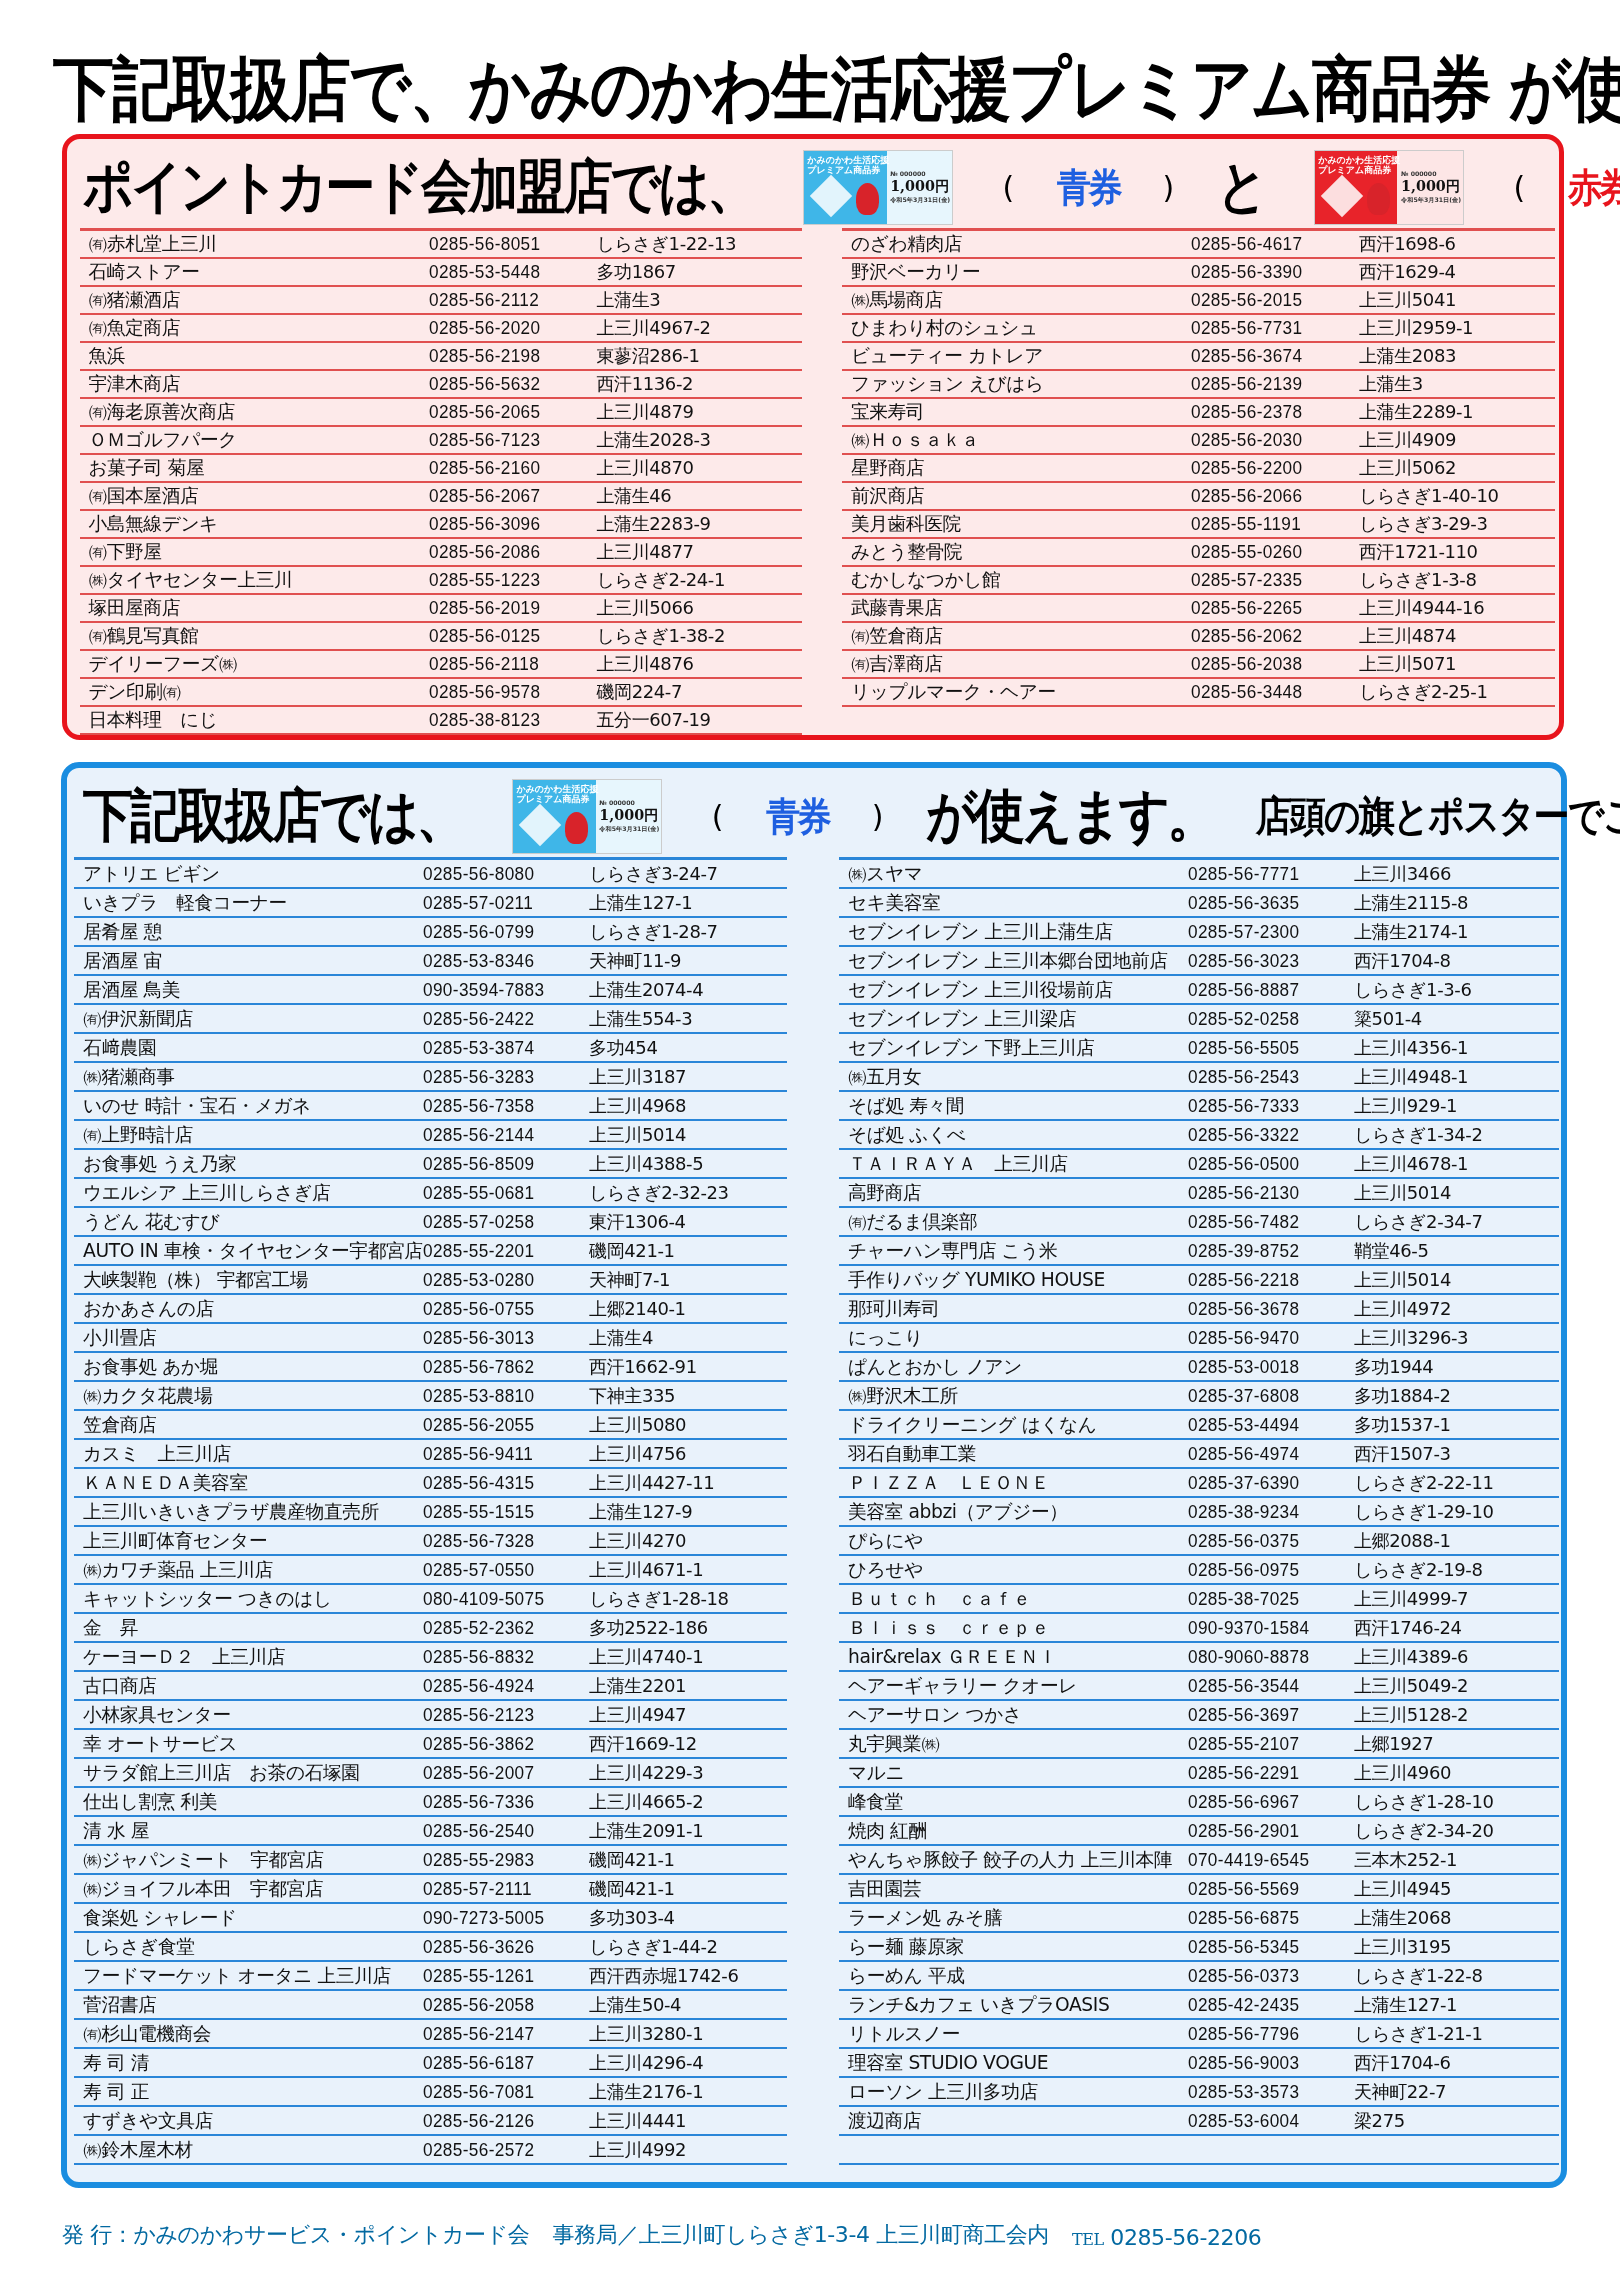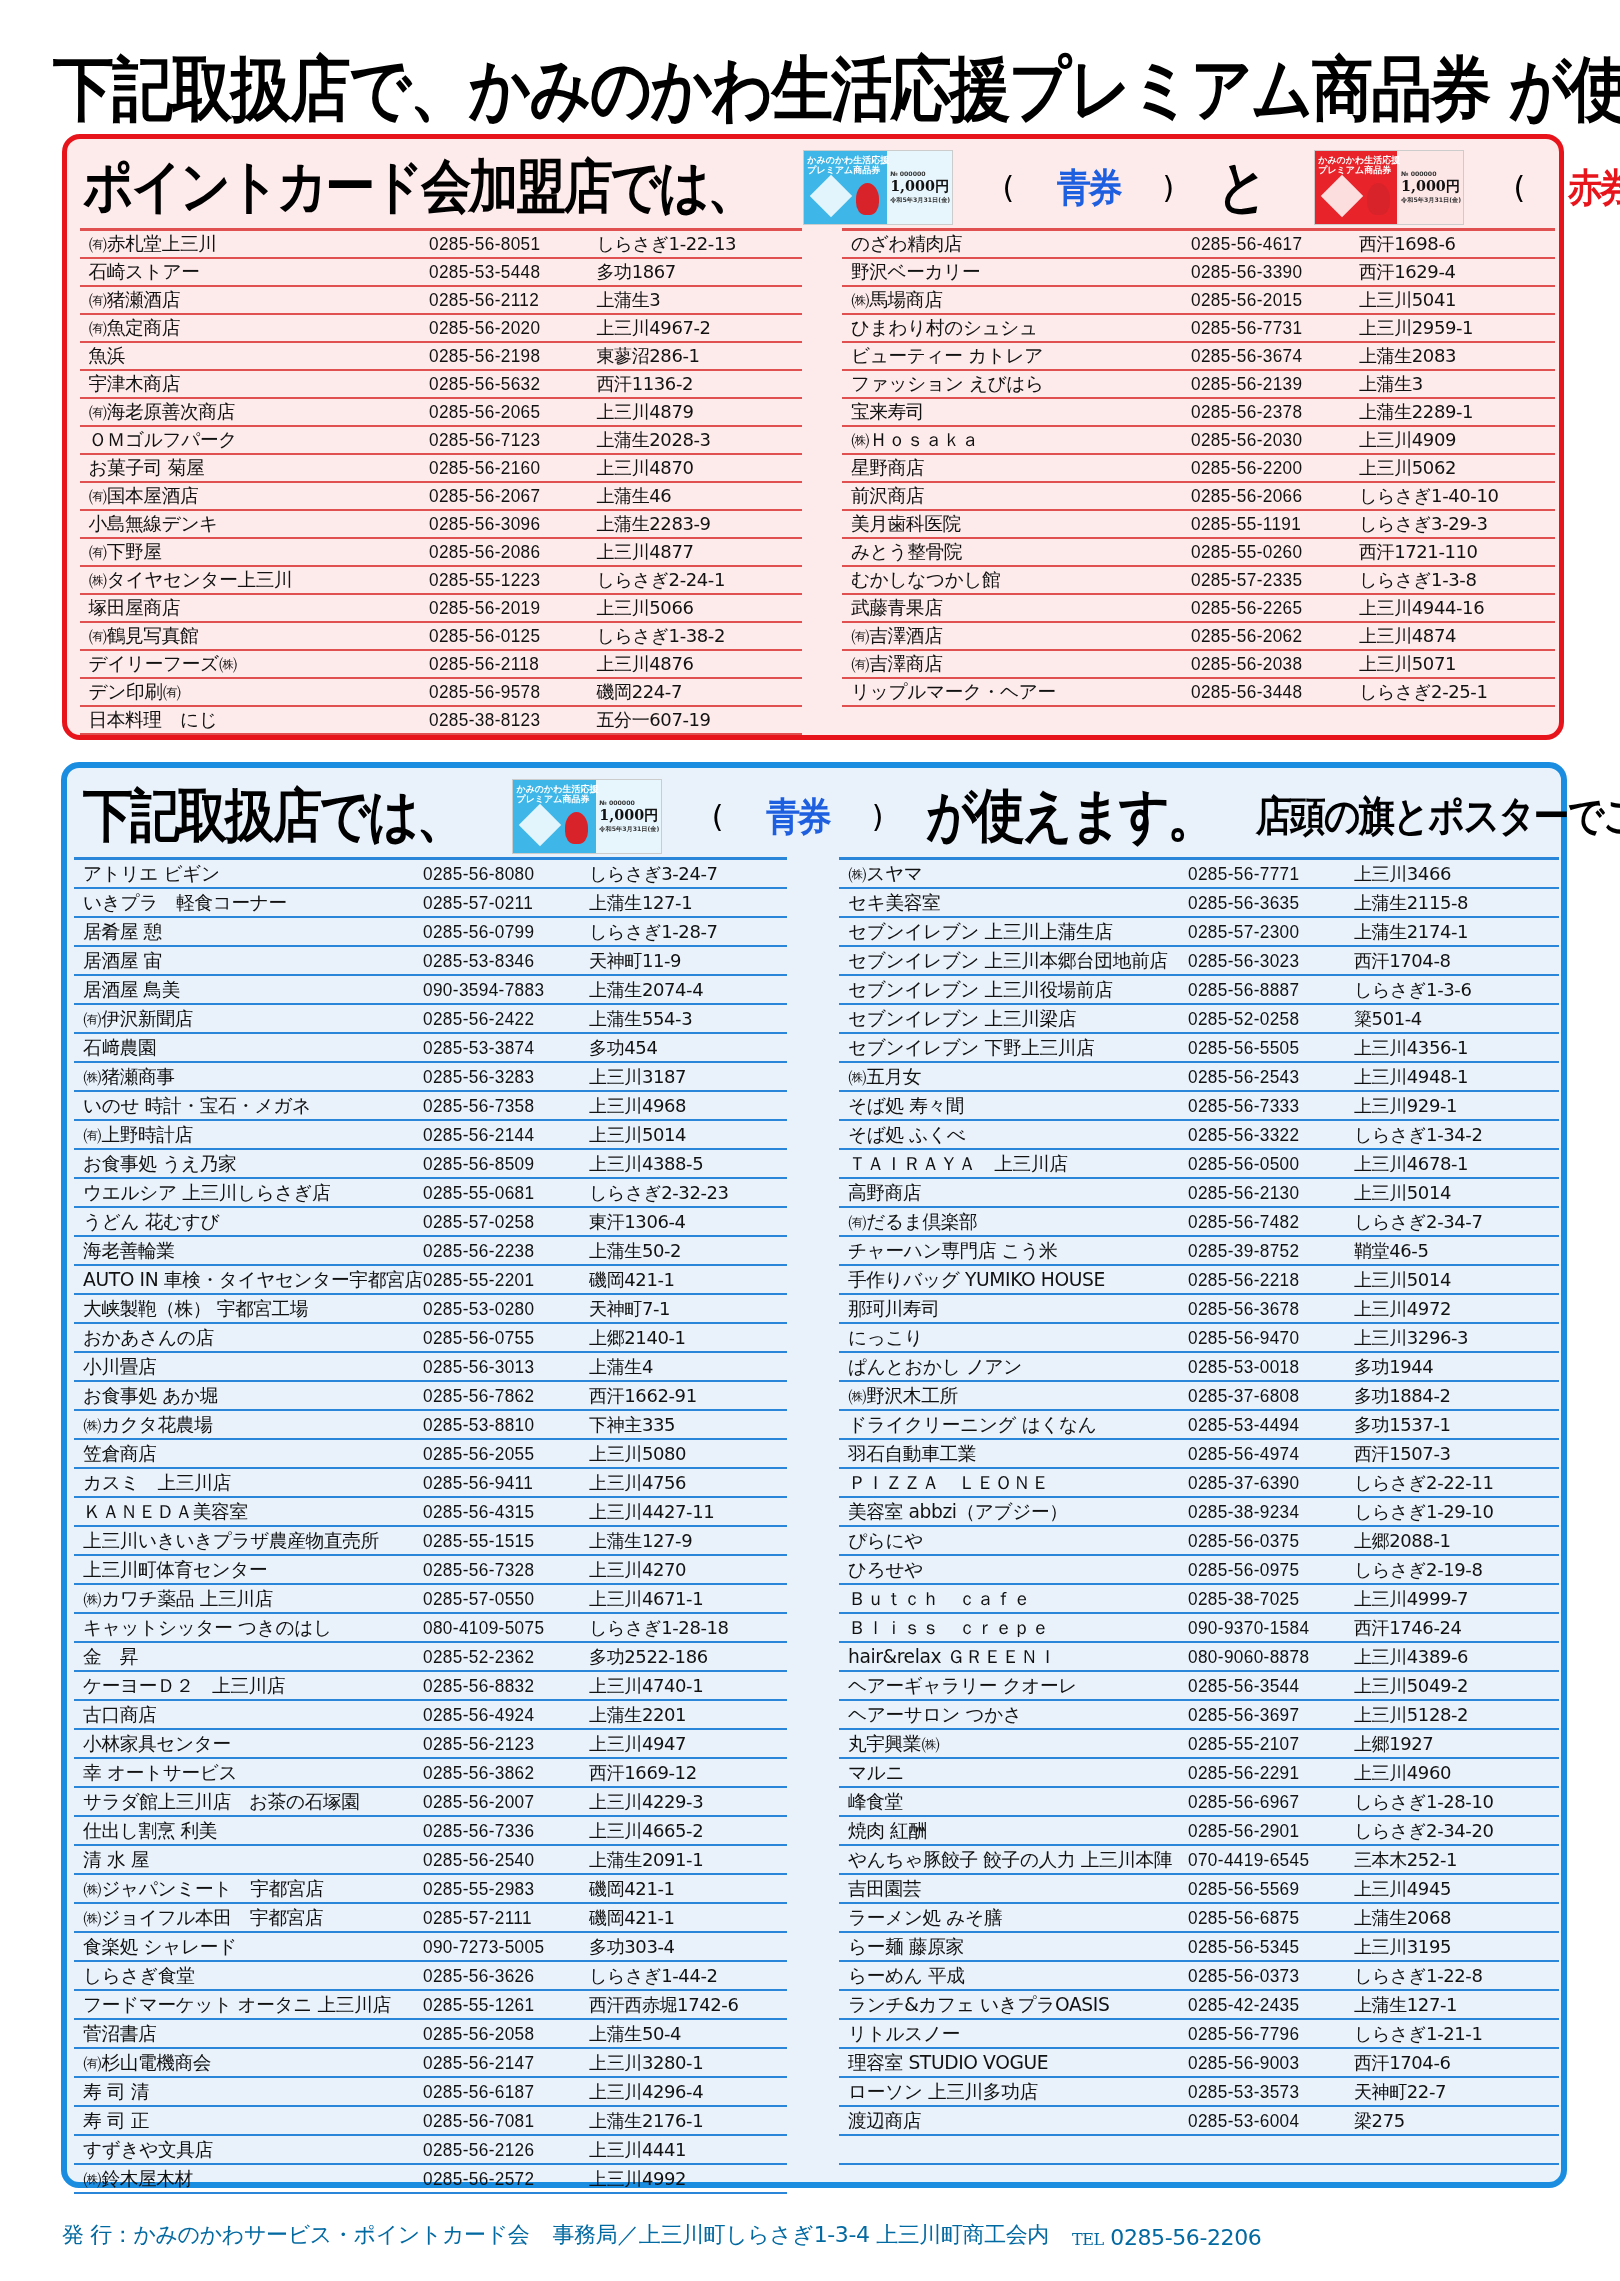--- a/index.html
+++ b/index.html
@@ -269,21 +269,21 @@
         <span class="name">むかしなつかし館</span>
         <span class="tel">0285-57-2335</span>
         <span class="addr">しらさぎ1-3-8</span>
       </div>
       <div class="row">
         <span class="name">武藤青果店</span>
         <span class="tel">0285-56-2265</span>
         <span class="addr">上三川4944-16</span>
       </div>
       <div class="row">
-        <span class="name">㈲吉澤酒店</span>
+        <span class="name">㈲笠倉商店</span>
         <span class="tel">0285-56-2062</span>
         <span class="addr">上三川4874</span>
       </div>
       <div class="row">
         <span class="name">㈲吉澤商店</span>
         <span class="tel">0285-56-2038</span>
         <span class="addr">上三川5071</span>
       </div>
       <div class="row">
         <span class="name">リップルマーク・ヘアー</span>
@@ -379,25 +379,20 @@
         <span class="name">ウエルシア 上三川しらさぎ店</span>
         <span class="tel">0285-55-0681</span>
         <span class="addr">しらさぎ2-32-23</span>
       </div>
       <div class="row">
         <span class="name">うどん 花むすび</span>
         <span class="tel">0285-57-0258</span>
         <span class="addr">東汗1306-4</span>
       </div>
       <div class="row">
-        <span class="name">海老善輪業</span>
-        <span class="tel">0285-56-2238</span>
-        <span class="addr">上蒲生50-2</span>
-      </div>
-      <div class="row">
         <span class="name">AUTO IN 車検・タイヤセンター宇都宮店</span>
         <span class="tel">0285-55-2201</span>
         <span class="addr">磯岡421-1</span>
       </div>
       <div class="row">
         <span class="name">大峡製鞄（株） 宇都宮工場</span>
         <span class="tel">0285-53-0280</span>
         <span class="addr">天神町7-1</span>
       </div>
       <div class="row">

